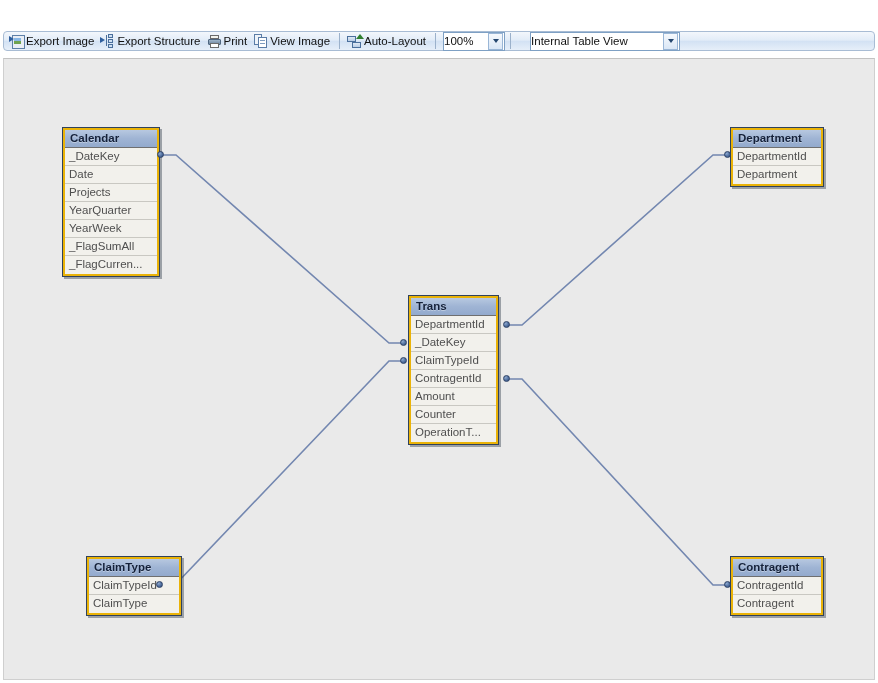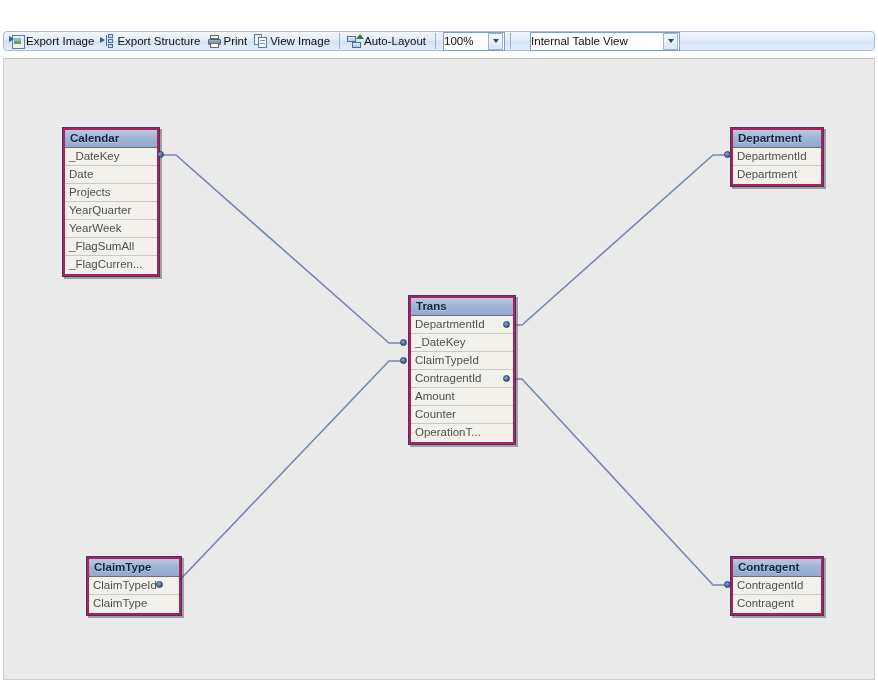--- a/index.html
+++ b/index.html
@@ -279,21 +279,21 @@
   .links {
     position: absolute;
     left: 0; top: 0;
     width: 872px; height: 622px;
     pointer-events: none;
   }
 
   
   .tbox {
     position: absolute;
-    background: #be185d;
+    background: #eab308;
     border: 1px solid #30425c;
     box-sizing: border-box;
     box-shadow: 2px 2px 0 rgba(60,70,85,0.45);
     padding: 2px;
   }
   .tbox .hdr {
     height: 17px;
     line-height: 16px;
     background: linear-gradient(to bottom, #b7c8e0 0%, #9fb4d4 50%, #93aacd 100%);
     color: #14213a;
@@ -430,21 +430,21 @@
             <div class="fld">_FlagCurren...</div>
           </div>
         </div>
         <div class="tbox" style="left: 726px; top: 68px; width: 94px;">
           <div class="hdr">Department</div>
           <div class="fields">
             <div class="fld">DepartmentId</div>
             <div class="fld">Department</div>
           </div>
         </div>
-        <div class="tbox" style="left: 404px; top: 236px; width: 108px;">
+        <div class="tbox" style="left: 404px; top: 236px; width: 91px;">
           <div class="hdr">Trans</div>
           <div class="fields">
             <div class="fld">DepartmentId</div>
             <div class="fld">_DateKey</div>
             <div class="fld">ClaimTypeId</div>
             <div class="fld">ContragentId</div>
             <div class="fld">Amount</div>
             <div class="fld">Counter</div>
             <div class="fld">OperationT...</div>
           </div>

